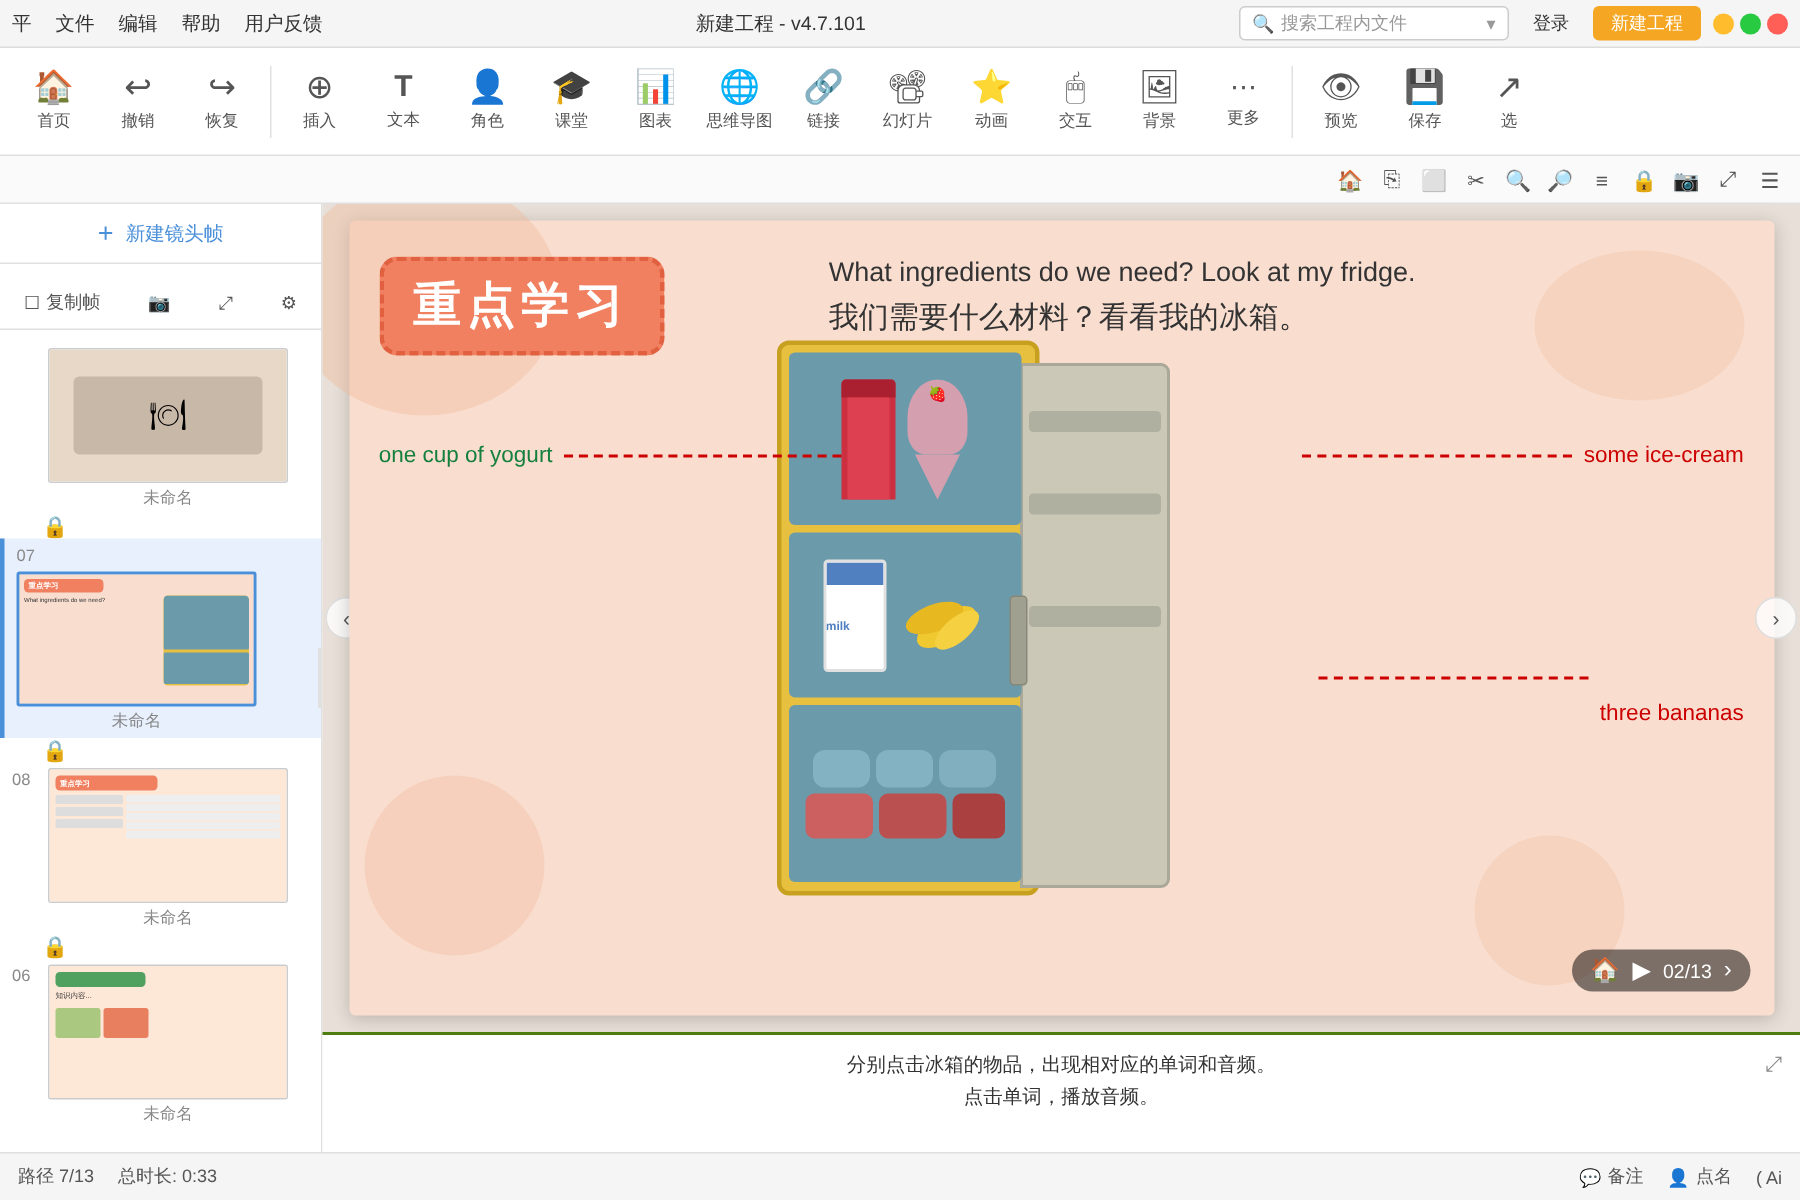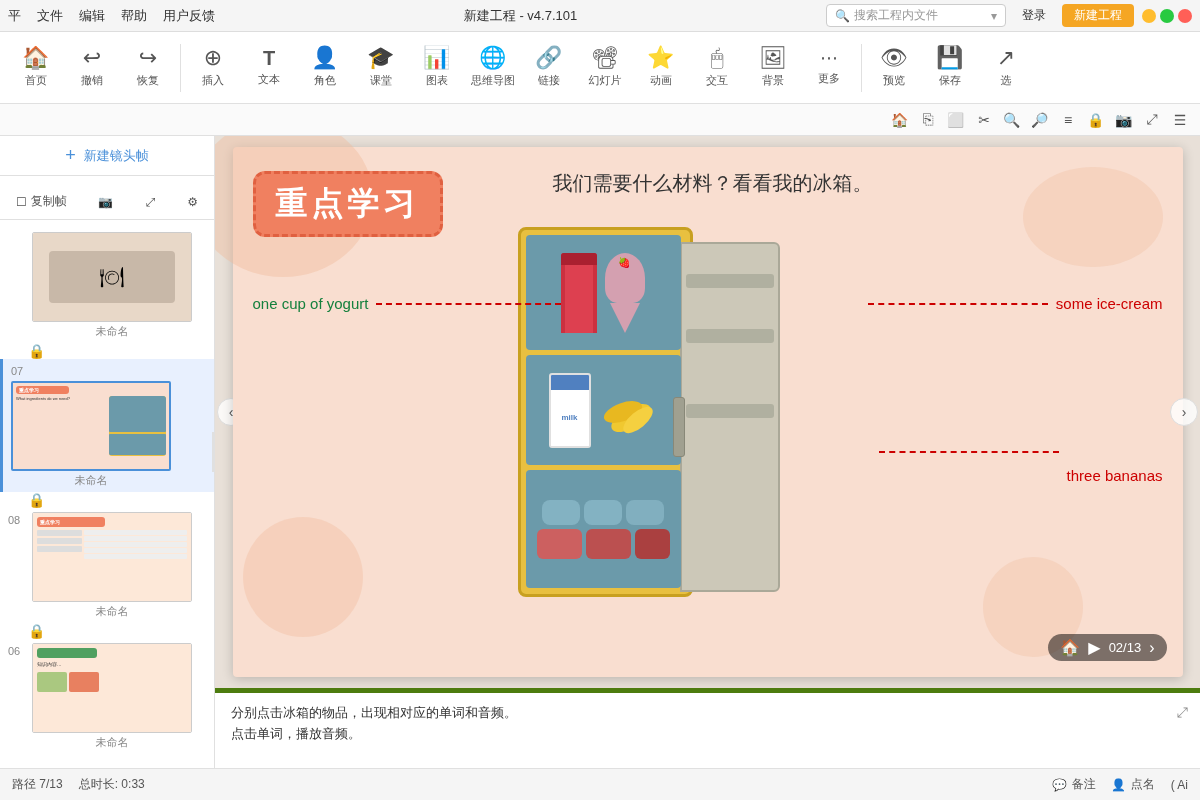--- a/index.html
+++ b/index.html
@@ -60,21 +60,21 @@
     .nav-arrow { position: absolute; top: 50%; transform: translateY(-50%); background: rgba(255,255,255,0.8); border: 1px solid #ddd; border-radius: 50%; width: 28px; height: 28px; display: flex; align-items: center; justify-content: center; cursor: pointer; font-size: 14px; color: #555; }
     .nav-left { left: 2px; }
     .nav-right { right: 2px; }
 
     
     .page-counter { position: absolute; bottom: 16px; right: 16px; background: rgba(0,0,0,0.5); border-radius: 20px; padding: 4px 12px; display: flex; align-items: center; gap: 8px; }
     .page-counter-btn { color: white; font-size: 16px; cursor: pointer; }
     .page-counter-text { color: white; font-size: 13px; }
 
     
-    .notes-area { height: 80px; background: white; border-top: 5px solid #4d7c0f; padding: 10px 16px; font-size: 13px; color: #333; line-height: 1.6; position: relative; }
+    .notes-area { height: 80px; background: white; border-top: 2px solid #4d7c0f; padding: 10px 16px; font-size: 13px; color: #333; line-height: 1.6; position: relative; text-align: center; }
     .notes-expand { position: absolute; top: 8px; right: 12px; cursor: pointer; color: #888; font-size: 14px; }
 
     
     .status-bar { height: 32px; background: #f5f5f5; border-top: 1px solid #e0e0e0; display: flex; align-items: center; justify-content: space-between; padding: 0 12px; font-size: 12px; color: #555; }
     .status-left { display: flex; gap: 16px; }
     .status-right { display: flex; align-items: center; gap: 16px; }
     .status-btn { display: flex; align-items: center; gap: 4px; cursor: pointer; }
 
     
     .collapse-handle { position: absolute; right: -12px; top: 50%; transform: translateY(-50%); width: 14px; height: 40px; background: #e0e0e0; border-radius: 0 4px 4px 0; display: flex; align-items: center; justify-content: center; cursor: pointer; font-size: 10px; color: #888; z-index: 10; }
@@ -339,20 +339,21 @@
         <div style="position:absolute;width:180px;height:160px;background:#f0b898;border-radius:50%;top:-30px;left:-40px;opacity:0.4;"></div>
         <div style="position:absolute;width:120px;height:120px;background:#f0b898;border-radius:50%;bottom:40px;left:10px;opacity:0.35;"></div>
         <div style="position:absolute;width:140px;height:100px;background:#f0b898;border-radius:50%;top:20px;right:20px;opacity:0.3;"></div>
         <div style="position:absolute;width:100px;height:100px;background:#f0b898;border-radius:50%;bottom:20px;right:100px;opacity:0.3;"></div>
 
         <div class="slide-title-box">
           <span class="slide-title-text">重点学习</span>
         </div>
 
         <div class="slide-main-text">
+          <div style="font-size:18px;color:#333;">What ingredients do we need? Look at my fridge.</div>
           <div style="font-size:20px;color:#333;">我们需要什么材料？看看我的冰箱。</div>
         </div>
 
         <div style="position:absolute;top:80px;left:285px;width:270px;height:370px;">
 
           <div style="position:absolute;left:0;top:0;width:175px;height:370px;background:#e8c040;border-radius:8px;border:3px solid #c8a020;"></div>
 
           <div style="position:absolute;left:162px;top:15px;width:100px;height:350px;background:#ccc8b8;border-radius:0 6px 6px 0;border:2px solid #aaa898;">
 
             <div style="position:absolute;top:30px;left:4px;right:4px;height:14px;background:#b0b0a0;border-radius:3px;"></div>
@@ -376,21 +377,21 @@
                 <span style="font-size:10px;">🍓</span>
               </div>
               <div style="width:30px;height:30px;background:transparent;border-left:15px solid transparent;border-right:15px solid transparent;border-top:30px solid #d4a0b0;"></div>
             </div>
           </div>
 
           <div style="position:absolute;left:8px;top:128px;width:155px;height:110px;background:#6b9aaa;border-radius:4px;display:flex;align-items:center;justify-content:center;gap:12px;">
 
             <div style="width:42px;height:75px;background:white;border-radius:3px;border:2px solid #e0e0e0;display:flex;flex-direction:column;align-items:center;overflow:hidden;">
               <div style="background:#5080c0;width:100%;height:15px;display:flex;align-items:center;justify-content:center;"></div>
-              <div style="background:white;flex:1;width:100%;display:flex;align-items:center;justify-content:center;">
+              <div style="background:white;flex:1;width:100%;display:flex;align-items:center;">
                 <span style="font-size:8px;color:#5080c0;font-weight:bold;">milk</span>
               </div>
             </div>
 
             <div style="position:relative;width:55px;height:60px;">
               <svg viewBox="0 0 55 60" width="55" height="60">
                 <ellipse cx="28" cy="38" rx="22" ry="10" fill="#f0c830" transform="rotate(-30 28 38)"></ellipse>
                 <ellipse cx="20" cy="32" rx="20" ry="9" fill="#e8b820" transform="rotate(-20 20 32)"></ellipse>
                 <ellipse cx="35" cy="40" rx="18" ry="8" fill="#f5d040" transform="rotate(-40 35 40)"></ellipse>
               </svg>

